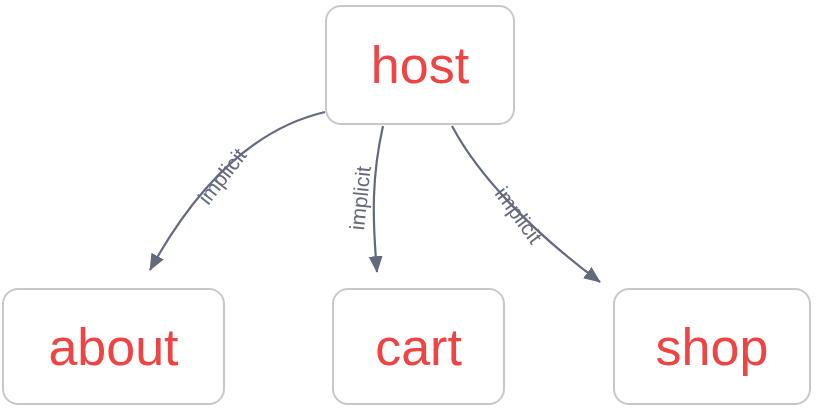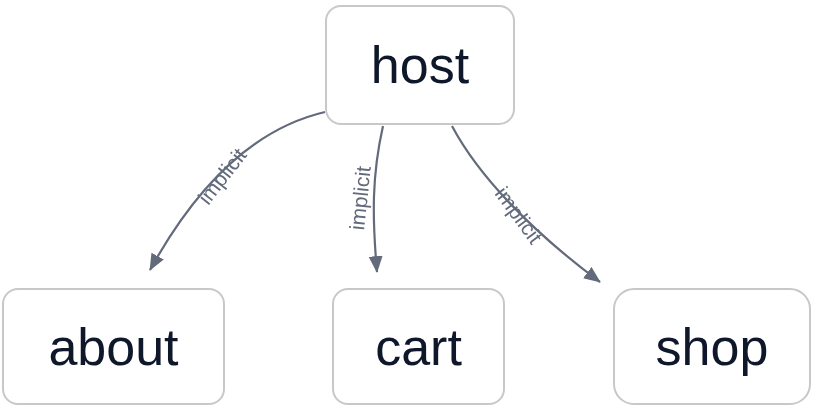--- a/index.html
+++ b/index.html
@@ -28,21 +28,21 @@
     box-sizing: border-box;
     background: #ffffff;
     border: 2px solid #c8c8c8;
     border-radius: 16px;
     display: flex;
     align-items: center;
     justify-content: center;
     z-index: 2;
   }
   .node-label {
-    color: #0f172a;
+    color: #ef4444;
     font-family: "Liberation Sans", sans-serif;
     font-size: 52px;
     font-weight: 400;
     line-height: 1;
     letter-spacing: 0px;
     white-space: nowrap;
     user-select: none;
   }
   .edge-label {
     position: absolute;
@@ -77,21 +77,21 @@
   </div>
 
   <div class="node" style="left: 332px; top: 288px; width: 173px; height: 117px;">
     <span class="node-label">cart</span>
   </div>
 
   <div class="node" style="left: 2px; top: 288px; width: 223px; height: 117px;">
     <span class="node-label">about</span>
   </div>
 
-  <div class="node" style="left: 613px; top: 288px; width: 198px; height: 117px; border-radius: 21px;">
+  <div class="node" style="left: 613px; top: 288px; width: 198px; height: 117px;">
     <span class="node-label">shop</span>
   </div>
 
   <div class="edge-label" style="left: 222px; top: 176px; transform: translate(-50%, -50%) rotate(-52deg);">implicit</div>
   <div class="edge-label" style="left: 360px; top: 198px; transform: translate(-50%, -50%) rotate(-84deg);">implicit</div>
   <div class="edge-label" style="left: 519px; top: 215px; transform: translate(-50%, -50%) rotate(54deg);">implicit</div>
 
 </div>
 
 </body></html>

